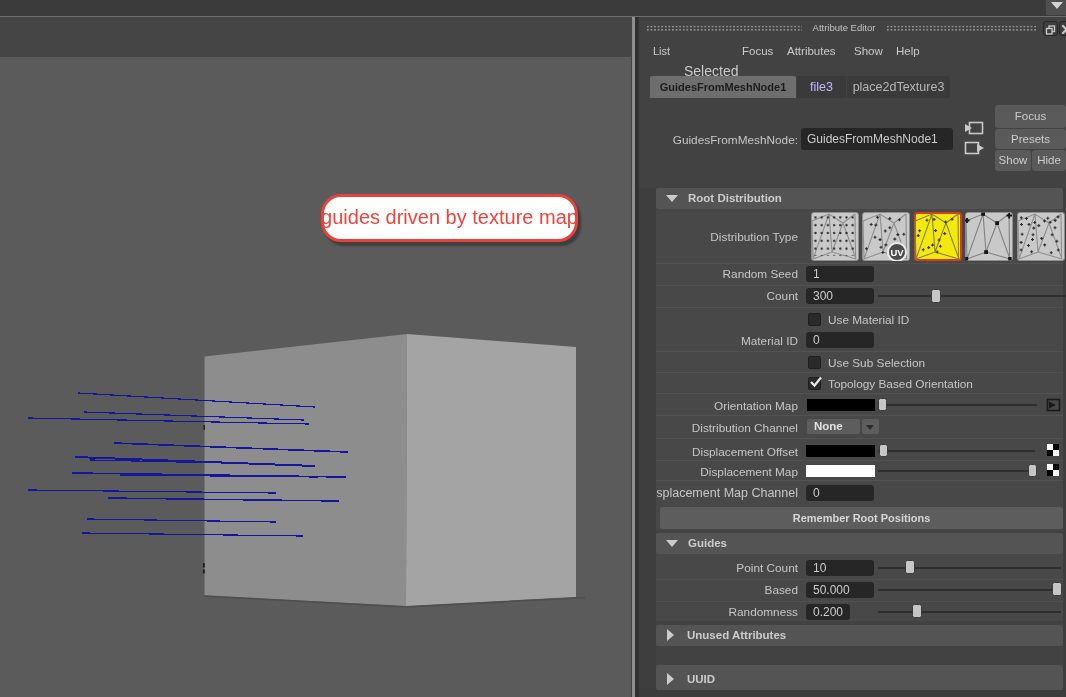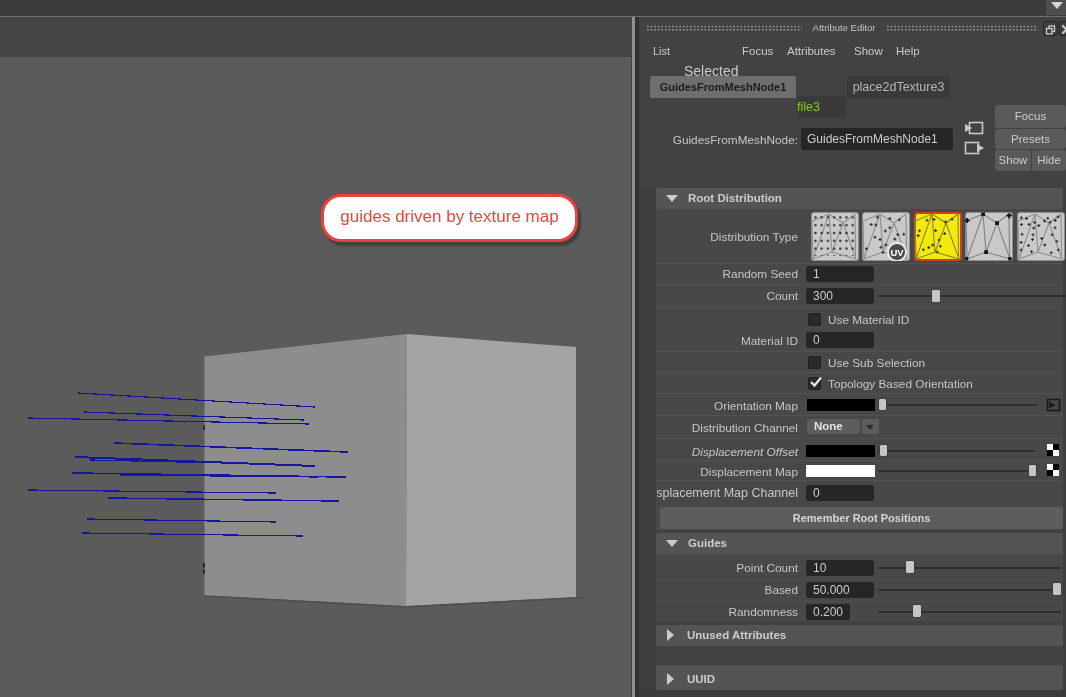--- a/index.html
+++ b/index.html
@@ -46,21 +46,21 @@
     <line x1="120" y1="475" x2="318" y2="477"></line>
     <line x1="28" y1="490" x2="276" y2="493"></line>
     <line x1="108" y1="498" x2="339" y2="501" stroke-width="1.5"></line>
     <line x1="87" y1="519" x2="276" y2="522"></line>
     <line x1="82" y1="533" x2="303" y2="536"></line>
   </g>
   <rect x="203.5" y="425" width="1.3" height="5" fill="#1a1a1a"></rect>
 </svg>
 
 <div class="abs" style="left:321px;top:194px;width:257px;height:48px;background:#ffffff;border:3.5px solid #e8423a;border-radius:20px;box-shadow:3px 4px 2px rgba(40,40,40,0.55);"></div>
-<div class="abs" style="left:321px;top:194px;width:257px;height:48px;color:#ee443b;font-size:17px;text-align:center;line-height:46px;">guides driven by texture map</div>
+<div class="abs" style="left:321px;top:194px;width:257px;height:48px;color:#ee443b;font-size:20px;text-align:center;line-height:46px;">guides driven by texture map</div>
 
 <div class="abs" style="left:639px;top:17px;width:427px;height:680px;background:#424242;"></div>
 <div class="abs" style="left:656px;top:209px;width:407px;height:321px;background:#484848;"></div>
 <div class="abs" style="left:656px;top:554px;width:407px;height:67px;background:#484848;"></div>
 <div class="abs" style="left:639px;top:688px;width:427px;height:9px;background:#3c3c3c;"></div>
 <div class="abs" style="left:639px;top:188px;width:17px;height:500px;background:#3e3e3e;"></div>
 <div class="abs" style="left:1063px;top:188px;width:3px;height:500px;background:#3e3e3e;"></div>
 
 <div class="abs" style="left:656px;top:263px;width:407px;height:1px;background:#525252;"></div>
 <div class="abs" style="left:656px;top:285px;width:407px;height:1px;background:#525252;"></div>
@@ -91,21 +91,21 @@
     </svg></div>
 
 <div class="abs" style="top:45px;left:653px;color:#cacaca;font-size:11px;">List</div>
 <div class="abs" style="top:55px;left:684px;color:#cacaca;font-size:14px;margin-top:8px;">Selected</div>
 <div class="abs" style="top:45px;left:742px;color:#cacaca;font-size:11.5px;">Focus</div>
 <div class="abs" style="top:45px;left:787px;color:#cacaca;font-size:11.5px;">Attributes</div>
 <div class="abs" style="top:45px;left:854px;color:#cacaca;font-size:11.5px;">Show</div>
 <div class="abs" style="top:45px;left:896px;color:#cacaca;font-size:11.5px;">Help</div>
 
 <div class="abs" style="left:650px;top:76px;width:146px;height:22px;background:#6e6e6e;border-radius:2px 2px 0 0;color:#1d1d1d;font-weight:bold;font-size:11px;text-align:center;line-height:23px;">GuidesFromMeshNode1</div>
-<div class="abs" style="left:797px;top:76px;width:49px;height:22px;background:#3a3a3a;border-radius:2px 2px 0 0;color:#84cc16;font-size:12.5px;line-height:22px;margin-top:20px;">file3</div>
+<div class="abs" style="left:797px;top:76px;width:49px;height:22px;background:#3a3a3a;border-radius:2px 2px 0 0;color:#c4b5fd;font-size:12.5px;text-align:center;line-height:22px;">file3</div>
 <div class="abs" style="left:847px;top:76px;width:103px;height:22px;background:#3a3a3a;border-radius:2px 2px 0 0;color:#b6b6b6;font-size:12.5px;text-align:center;line-height:22px;">place2dTexture3</div>
 
 <div class="lbl" style="left:640px;top:133px;width:158px;">GuidesFromMeshNode:</div>
 <div class="inp" style="left:801px;top:128px;width:152px;height:22px;line-height:22px;padding-left:6px;font-size:12px;">GuidesFromMeshNode1</div>
 <svg class="abs" style="left:964px;top:121px;" width="21" height="15">
     <rect x="5.5" y="1.5" width="13" height="11" fill="none" stroke="#c8c8c8" stroke-width="1.6"></rect>
     <polygon points="1,3 8,7 1,11" fill="#c8c8c8"></polygon>
   </svg>
 <svg class="abs" style="left:964px;top:141px;" width="21" height="15">
     <rect x="1.5" y="1.5" width="13" height="11" fill="none" stroke="#c8c8c8" stroke-width="1.6"></rect>
@@ -187,21 +187,21 @@
 <svg class="abs" style="left:1045px;top:398px;" width="16" height="14">
     <rect x="2.5" y="1.5" width="12" height="11" fill="none" stroke="#1a1a1a" stroke-width="1.6"></rect>
     <polygon points="4,3.5 11,7 4,10.5" fill="#1a1a1a"></polygon>
   </svg>
 
 <div class="lbl" style="left:640px;top:421px;width:158px;">Distribution Channel</div>
 <div class="abs" style="left:807px;top:419px;width:53px;height:15px;background:#5d5d5d;border-radius:2px;color:#e2e2e2;font-size:11.5px;font-weight:bold;line-height:15px;padding-left:7px;">None</div>
 <div class="abs" style="left:862px;top:419px;width:17px;height:15px;background:#5d5d5d;border-radius:2px;"></div>
 <div class="abs" style="left:866px;top:425px;width:0;height:0;border-left:4.5px solid transparent;border-right:4.5px solid transparent;border-top:5px solid #2b2b2b;"></div>
 
-<div class="lbl" style="left:640px;top:445px;width:158px;font-style:italic;">Displacement Offset</div>
+<div class="lbl" style="left:640px;top:445px;width:158px;">Displacement Offset</div>
 <div class="abs" style="left:806px;top:445px;width:69px;height:12px;background:#000000;"></div>
 <div class="track" style="left:878px;top:450px;width:157px;"></div>
 <div class="handle" style="left:879px;top:444px;width:9px;height:13px;"></div>
 <svg class="abs" style="left:1047px;top:444px;" width="12" height="12">
     <rect x="0" y="0" width="12" height="12" fill="#000"></rect>
     <rect x="0" y="0" width="6" height="6" fill="#fff"></rect>
     <rect x="6" y="6" width="6" height="6" fill="#fff"></rect>
   </svg>
 
 <div class="lbl" style="left:640px;top:465px;width:158px;">Displacement Map</div>

